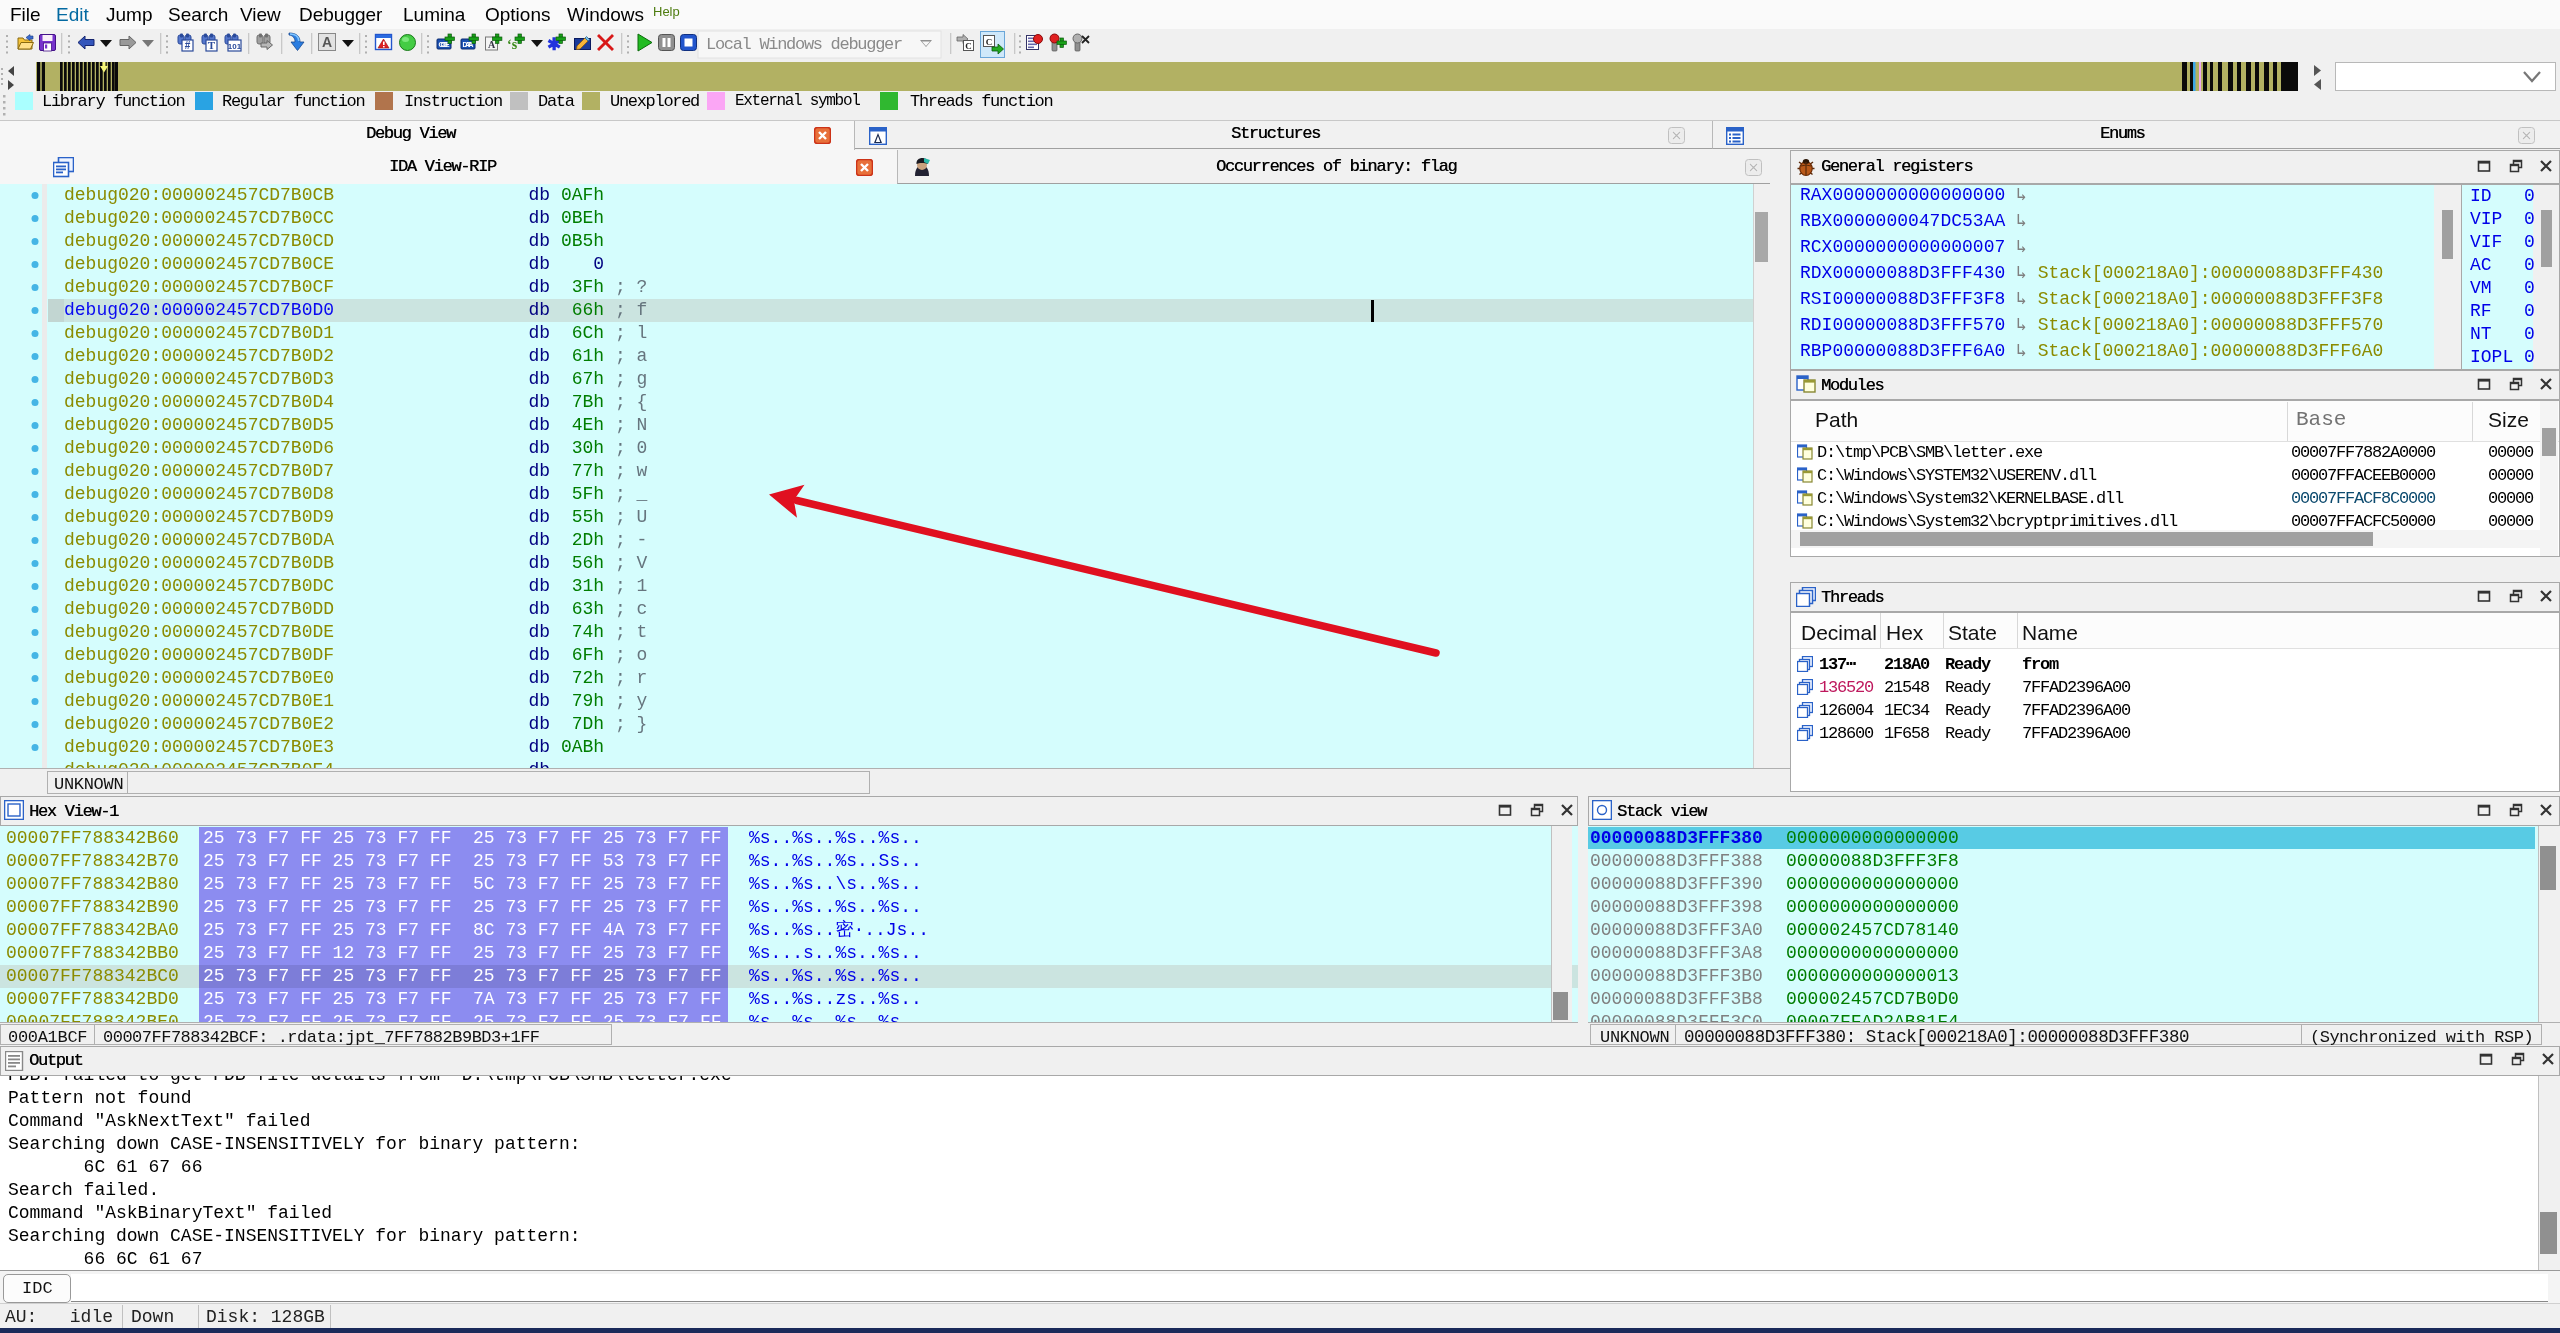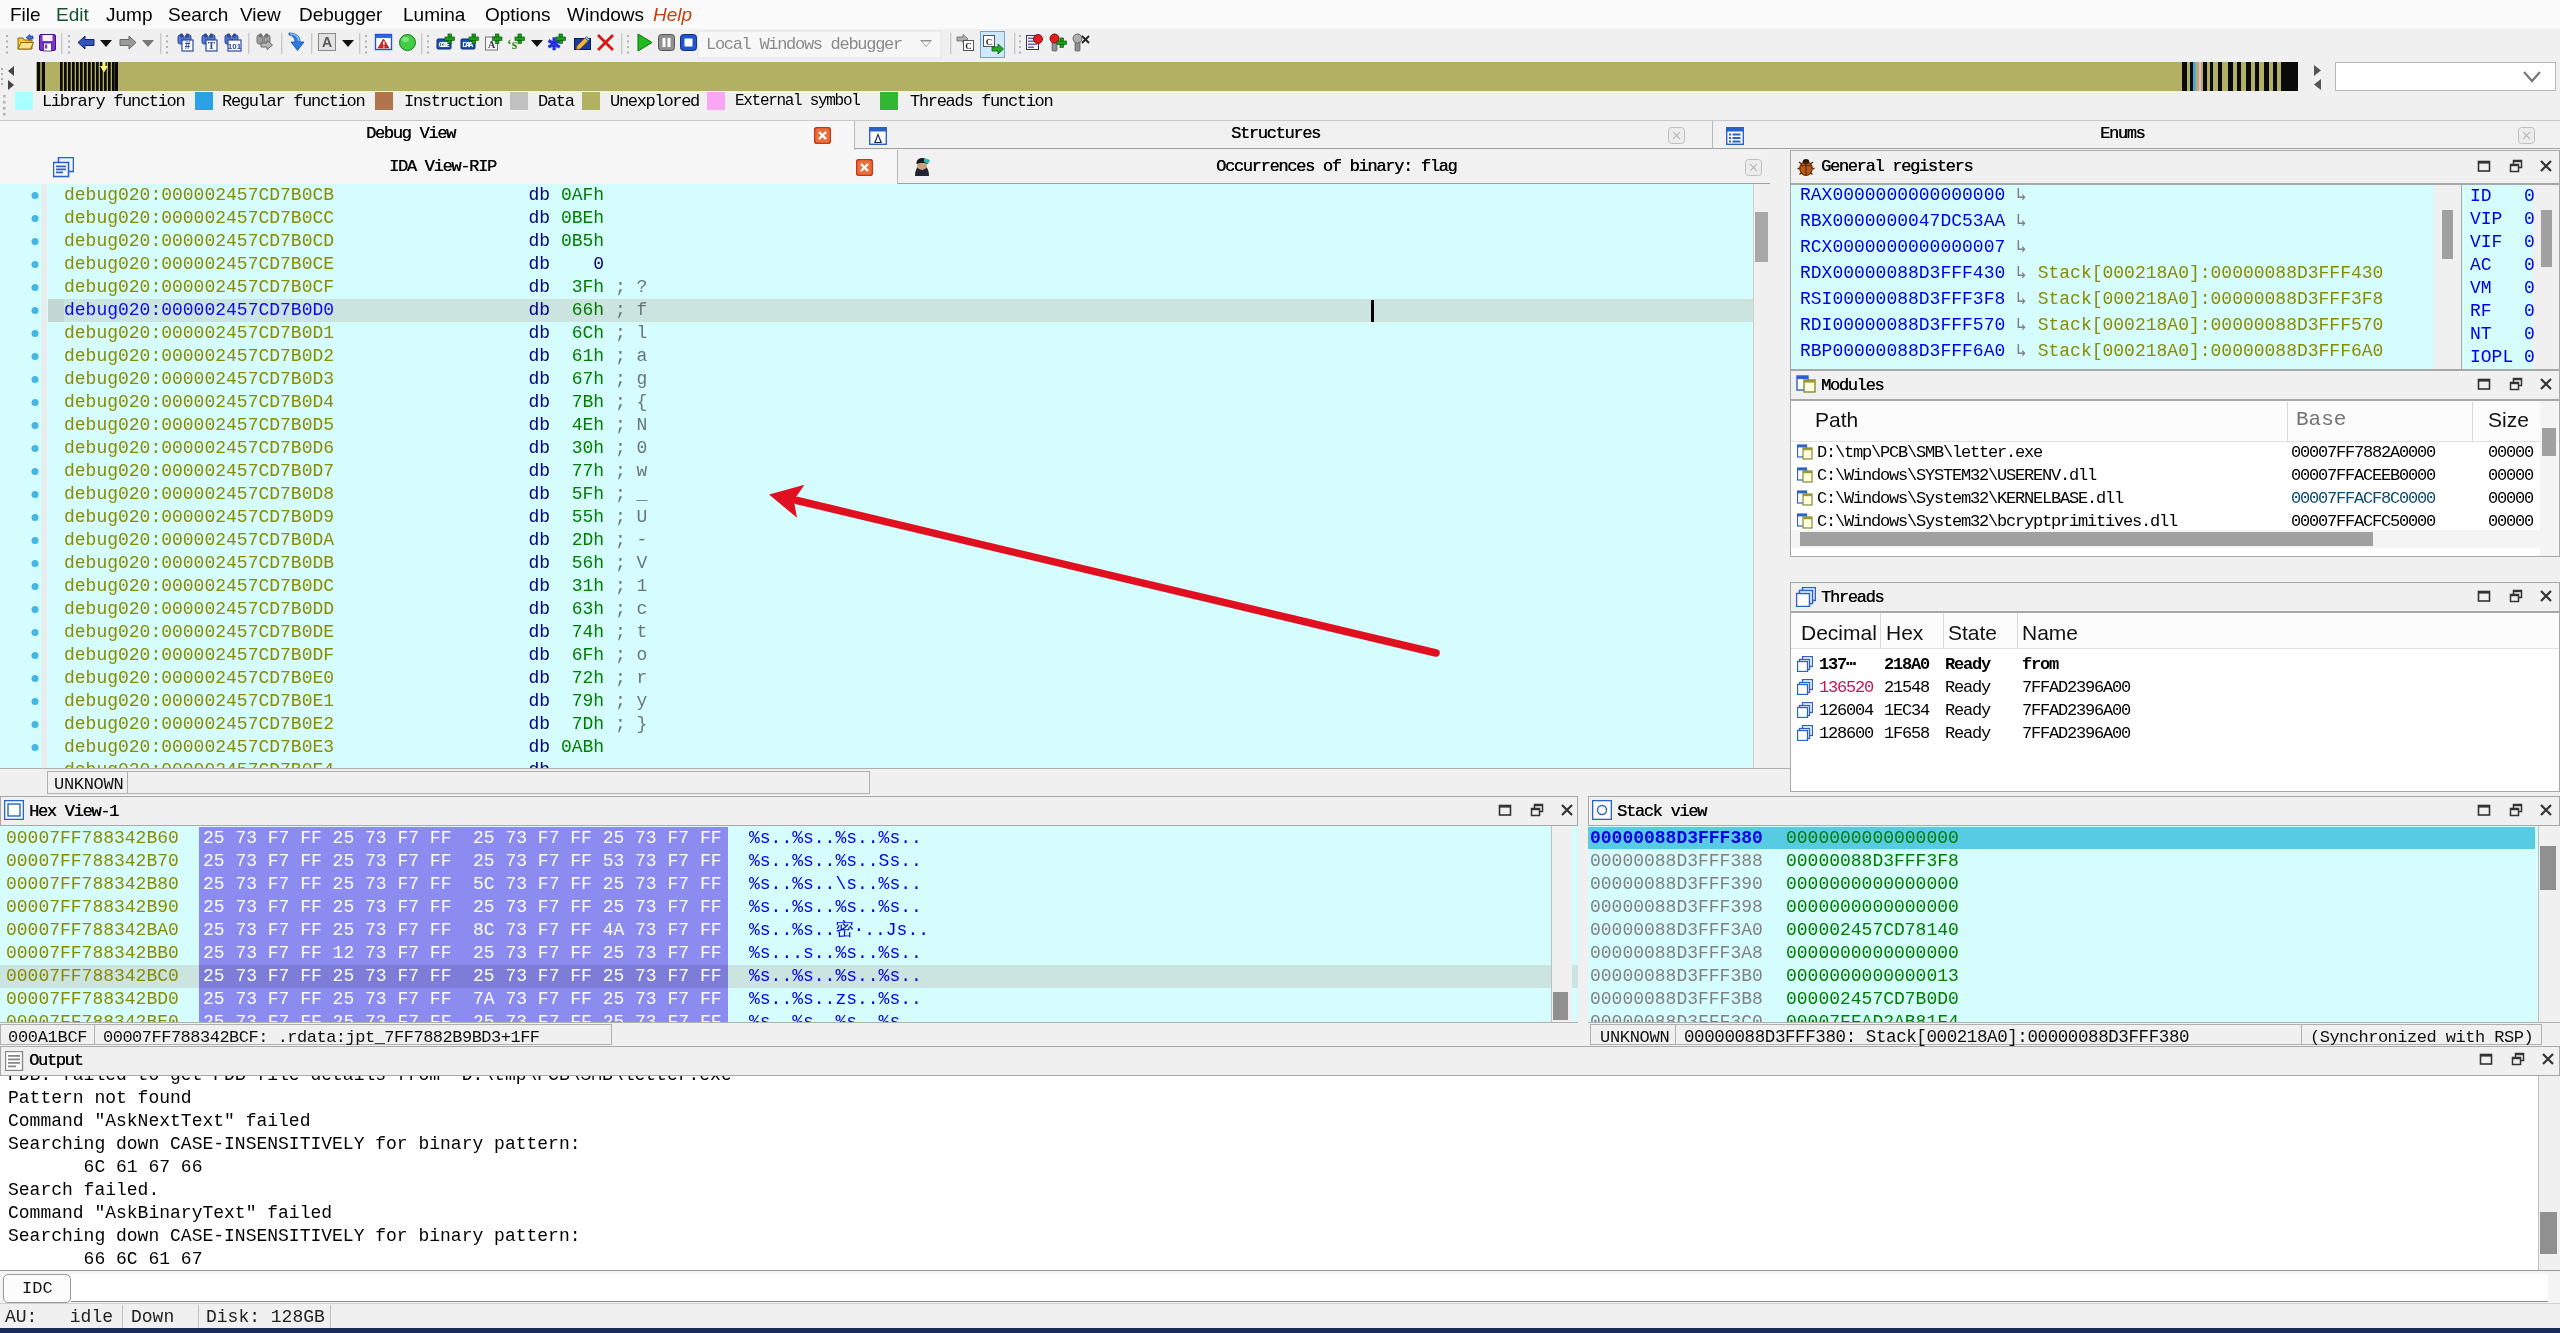--- a/index.html
+++ b/index.html
@@ -8,29 +8,29 @@
 .mono{font-family:"Liberation Mono",monospace;font-size:18px;line-height:23px;white-space:pre;}
 .m16{font-family:"Liberation Mono",monospace;font-size:17px;letter-spacing:-1.2px;line-height:20px;white-space:pre;}
 .ol{color:#8b8b00}.nv{color:#000080}.gr{color:#007d00}.cm{color:#66757e}
 .bl{color:#0000e8}.gy{color:#808080}.cur{color:#0a0af0}
 .ttxt{font-family:"Liberation Mono",monospace;font-size:17px;letter-spacing:-1.3px;color:#000;text-shadow:0.4px 0 0 #333;}
 pre{margin:0;}
 </style></head><body>
 <div id="page">
 <div class="abs" style="left:0;top:0;width:2560px;height:29px;background:#fafafa;border-bottom:1px solid #e8e8e8;"></div>
 <div class="abs" style="left:10px;top:4px;font-size:19px;color:#000;">File</div>
-<div class="abs" style="left:56px;top:4px;font-size:19px;color:#14532d;">Edit</div>
+<div class="abs" style="left:56px;top:4px;font-size:19px;color:#0369a1;">Edit</div>
 <div class="abs" style="left:106px;top:4px;font-size:19px;color:#000;">Jump</div>
 <div class="abs" style="left:168px;top:4px;font-size:19px;color:#000;">Search</div>
 <div class="abs" style="left:240px;top:4px;font-size:19px;color:#000;">View</div>
 <div class="abs" style="left:299px;top:4px;font-size:19px;color:#000;">Debugger</div>
 <div class="abs" style="left:403px;top:4px;font-size:19px;color:#000;">Lumina</div>
 <div class="abs" style="left:485px;top:4px;font-size:19px;color:#000;">Options</div>
 <div class="abs" style="left:567px;top:4px;font-size:19px;color:#000;">Windows</div>
-<div class="abs" style="left:653px;top:4px;font-size:19px;color:#c2410c;font-style:italic;">Help</div>
+<div class="abs" style="left:653px;top:4px;font-size:13px;color:#4d7c0f;">Help</div>
 <div class="abs" style="left:0;top:29px;width:2560px;height:31px;background:#f0f0f0;border-bottom:1px solid #d8d8d8;"></div>
 <svg class="abs" style="left:0;top:0" width="1200" height="60">
       <rect x="6" y="35" width="2" height="2" fill="#b0b0b0"></rect>
       <rect x="6" y="40.5" width="2" height="2" fill="#b0b0b0"></rect>
       <rect x="6" y="46" width="2" height="2" fill="#b0b0b0"></rect>
       <rect x="6" y="51.5" width="2" height="2" fill="#b0b0b0"></rect>
       <g transform="translate(17,34)">
  <path d="M1 4 L6 4 L7.5 6 L15 6 L15 15 L1 15 Z" fill="#f5c33a" stroke="#8a6a10" stroke-width="1"></path>
  <path d="M1 15 L4 8.5 L16.5 8.5 L13.5 15 Z" fill="#ffe08a" stroke="#8a6a10" stroke-width="1"></path>
  <path d="M9 3.5 L13 0.5 L13 2 L16 2 L16 5 L13 5 L13 6.5 Z" fill="#3a6bd0" stroke="#1a3a80" stroke-width="0.6"></path>

